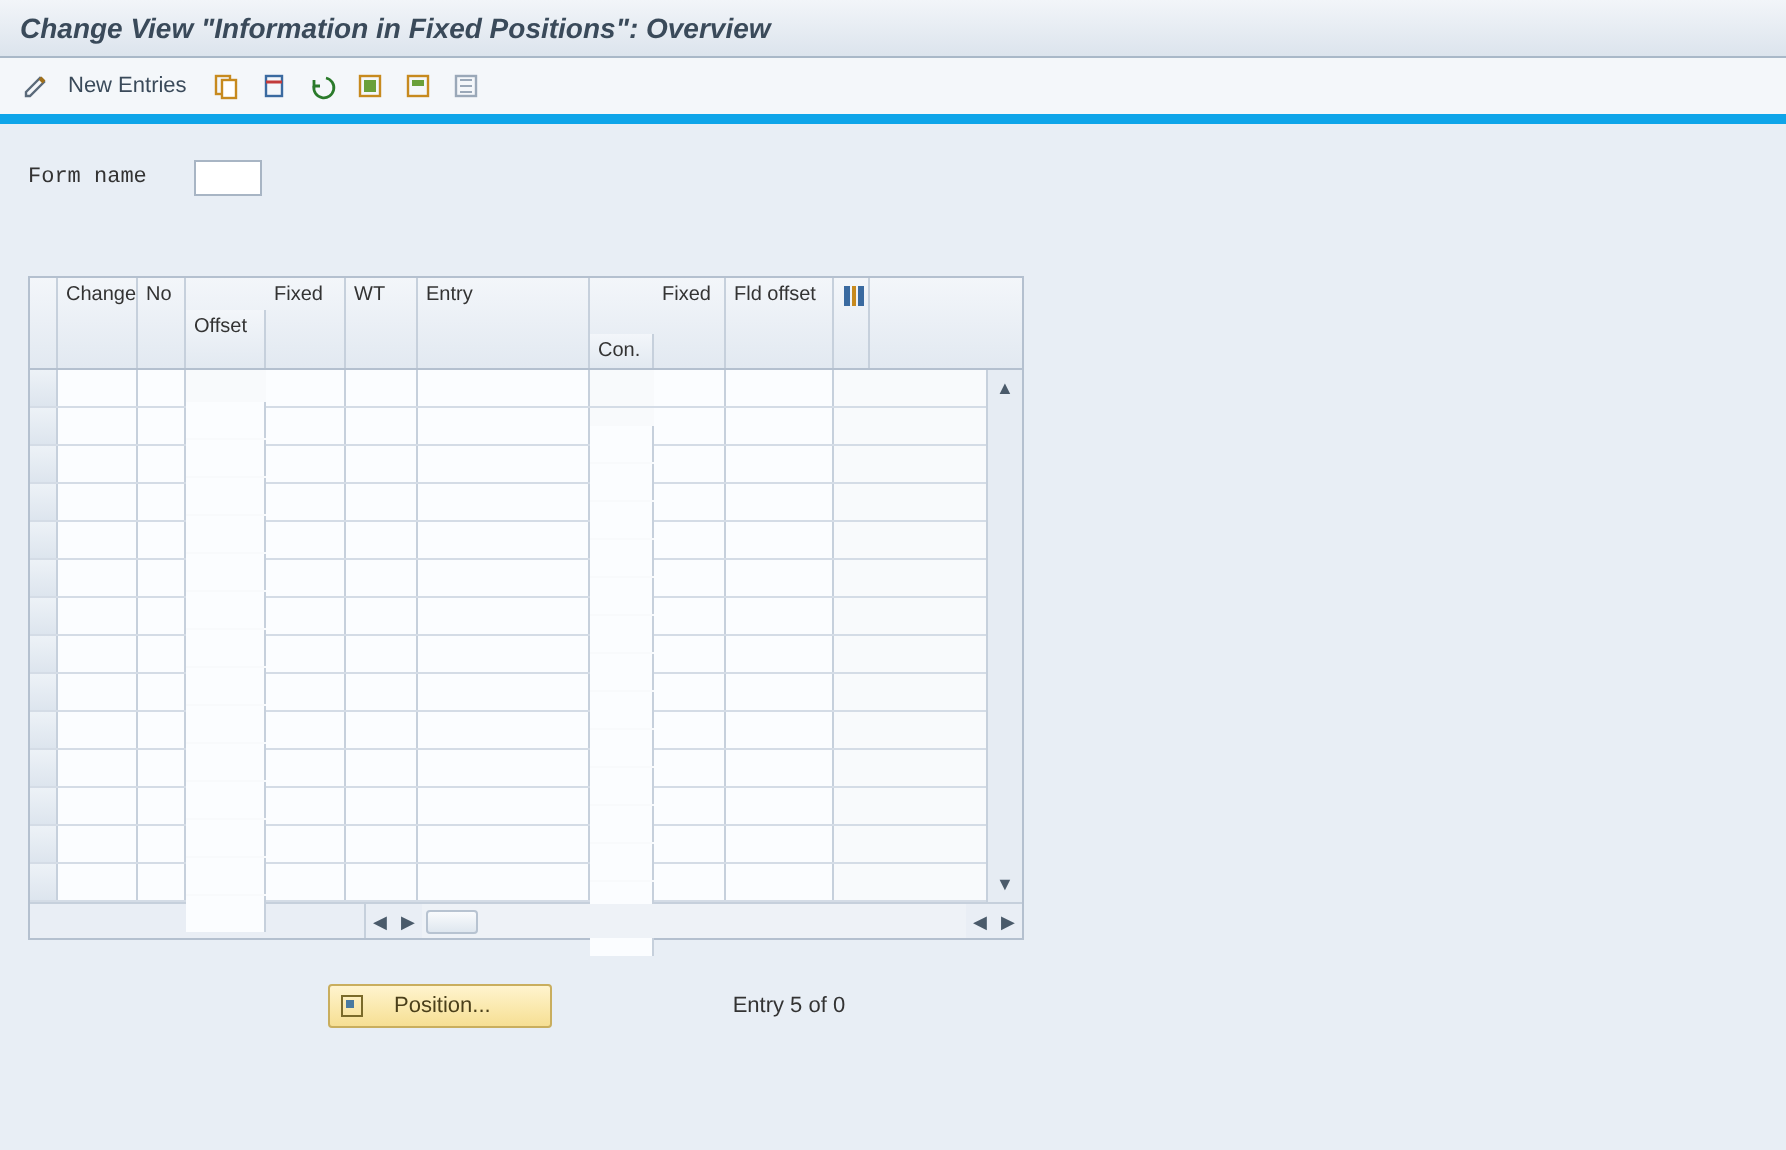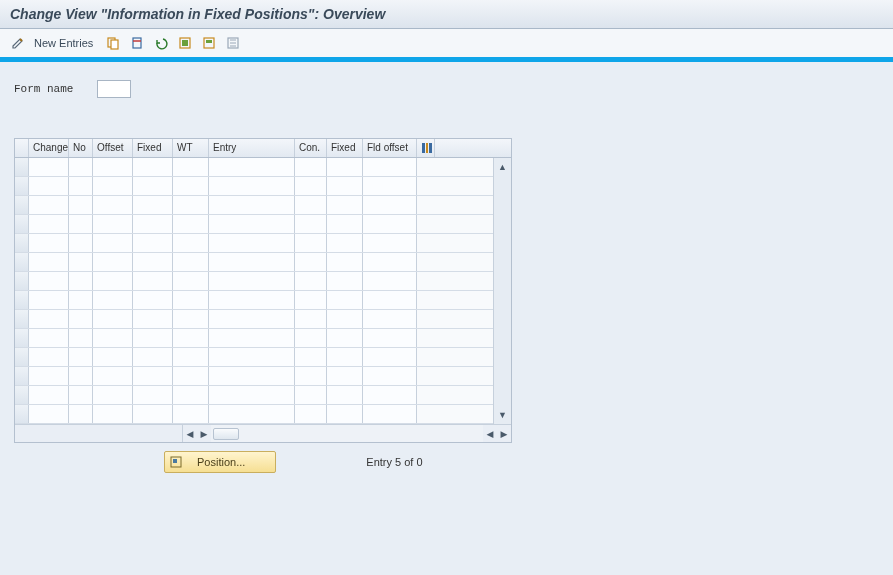--- a/index.html
+++ b/index.html
@@ -92,25 +92,25 @@
       padding: 3px 4px;
       font-size: 10px;
       color: #333;
       overflow: hidden;
       white-space: nowrap;
     }
     .grid-head .col { font-weight: normal; background: linear-gradient(to bottom, #f3f6fa, #e2e9f1); }
     .col-sel { width: 14px; padding: 0; background: linear-gradient(to bottom, #f3f6fa, #e2e9f1); }
     .col-ptype { width: 40px; }
     .col-no { width: 24px; }
-    .col-offset { width: 40px; }
+    .col-offset { width: 40px; margin-top: 16px; }
     .col-lngth { width: 40px; }
     .col-wt { width: 36px; }
     .col-field { width: 86px; }
-    .col-con { width: 32px; }
+    .col-con { width: 32px; margin-top: 28px; }
     .col-rule { width: 36px; }
     .col-fld { width: 54px; }
     .col-cfg { width: 18px; padding:2px; text-align:center; background: linear-gradient(to bottom,#ffe19a,#f5c24d); cursor:pointer; }
     .grid-body { display: flex; }
     .rows { flex: 1; }
     .grid-row {
       display: flex;
       border-bottom: 1px solid #d4dce6;
       height: 19px;
     }
@@ -152,21 +152,21 @@
     .hscroll .thumb {
       width: 26px; height: 12px;
       background: linear-gradient(to bottom,#f9fbfd,#dfe7ef);
       border:1px solid #b7c3d1;
       border-radius:2px;
       margin-left:2px;
     }
     .footer-row {
       display:flex;
       align-items:center;
-      margin-top: 8px;
+      margin-top: 22px;
       gap: 90px;
       padding-left: 150px;
     }
     .position-btn {
       display:inline-flex; align-items:center;
       background: linear-gradient(to bottom,#fff4ce,#f6df93);
       border:1px solid #c9ae5e;
       border-radius:2px;
       padding: 3px 30px 3px 4px;
       cursor:pointer;

